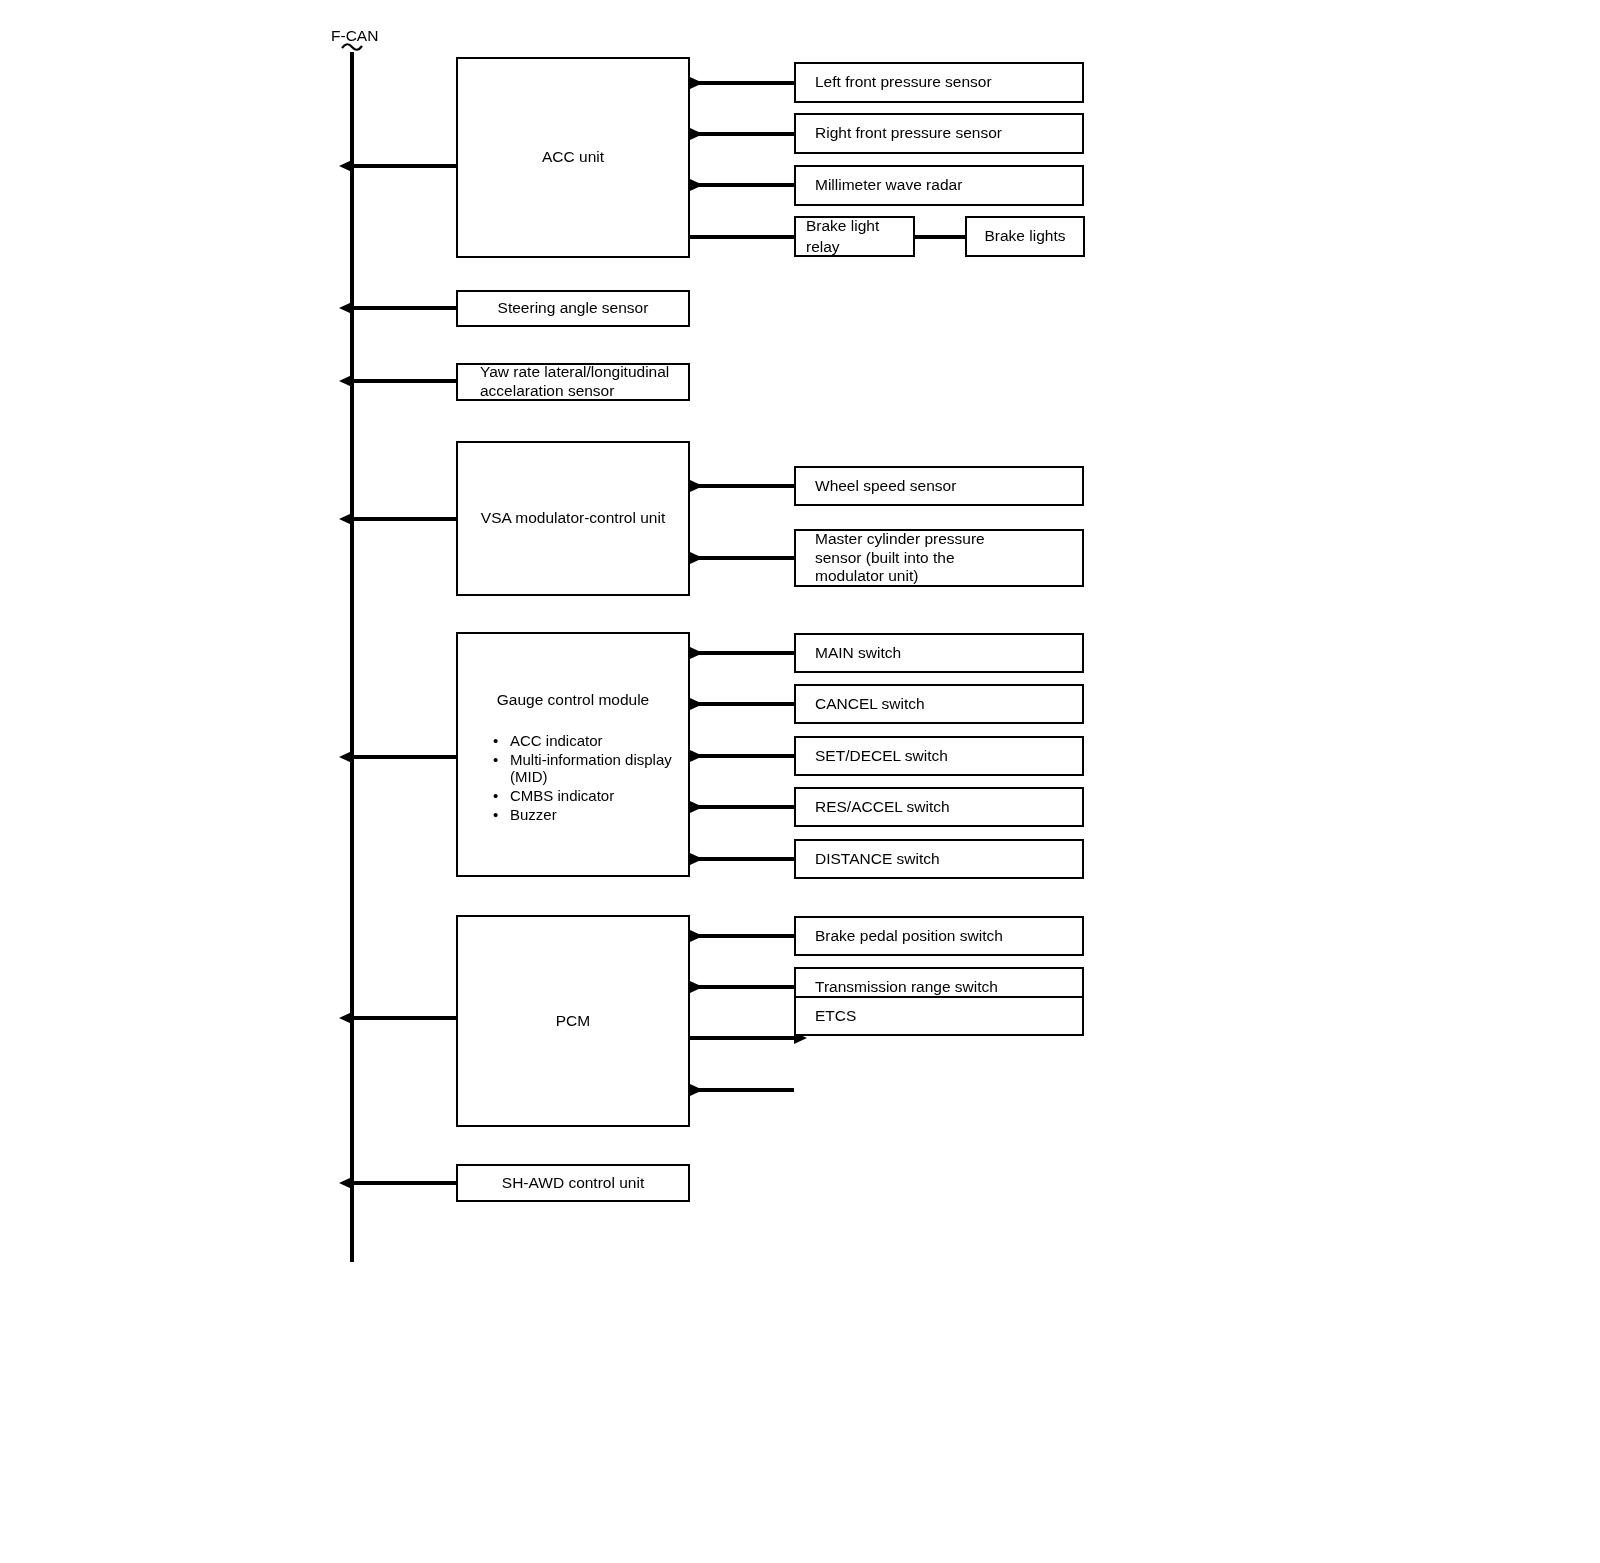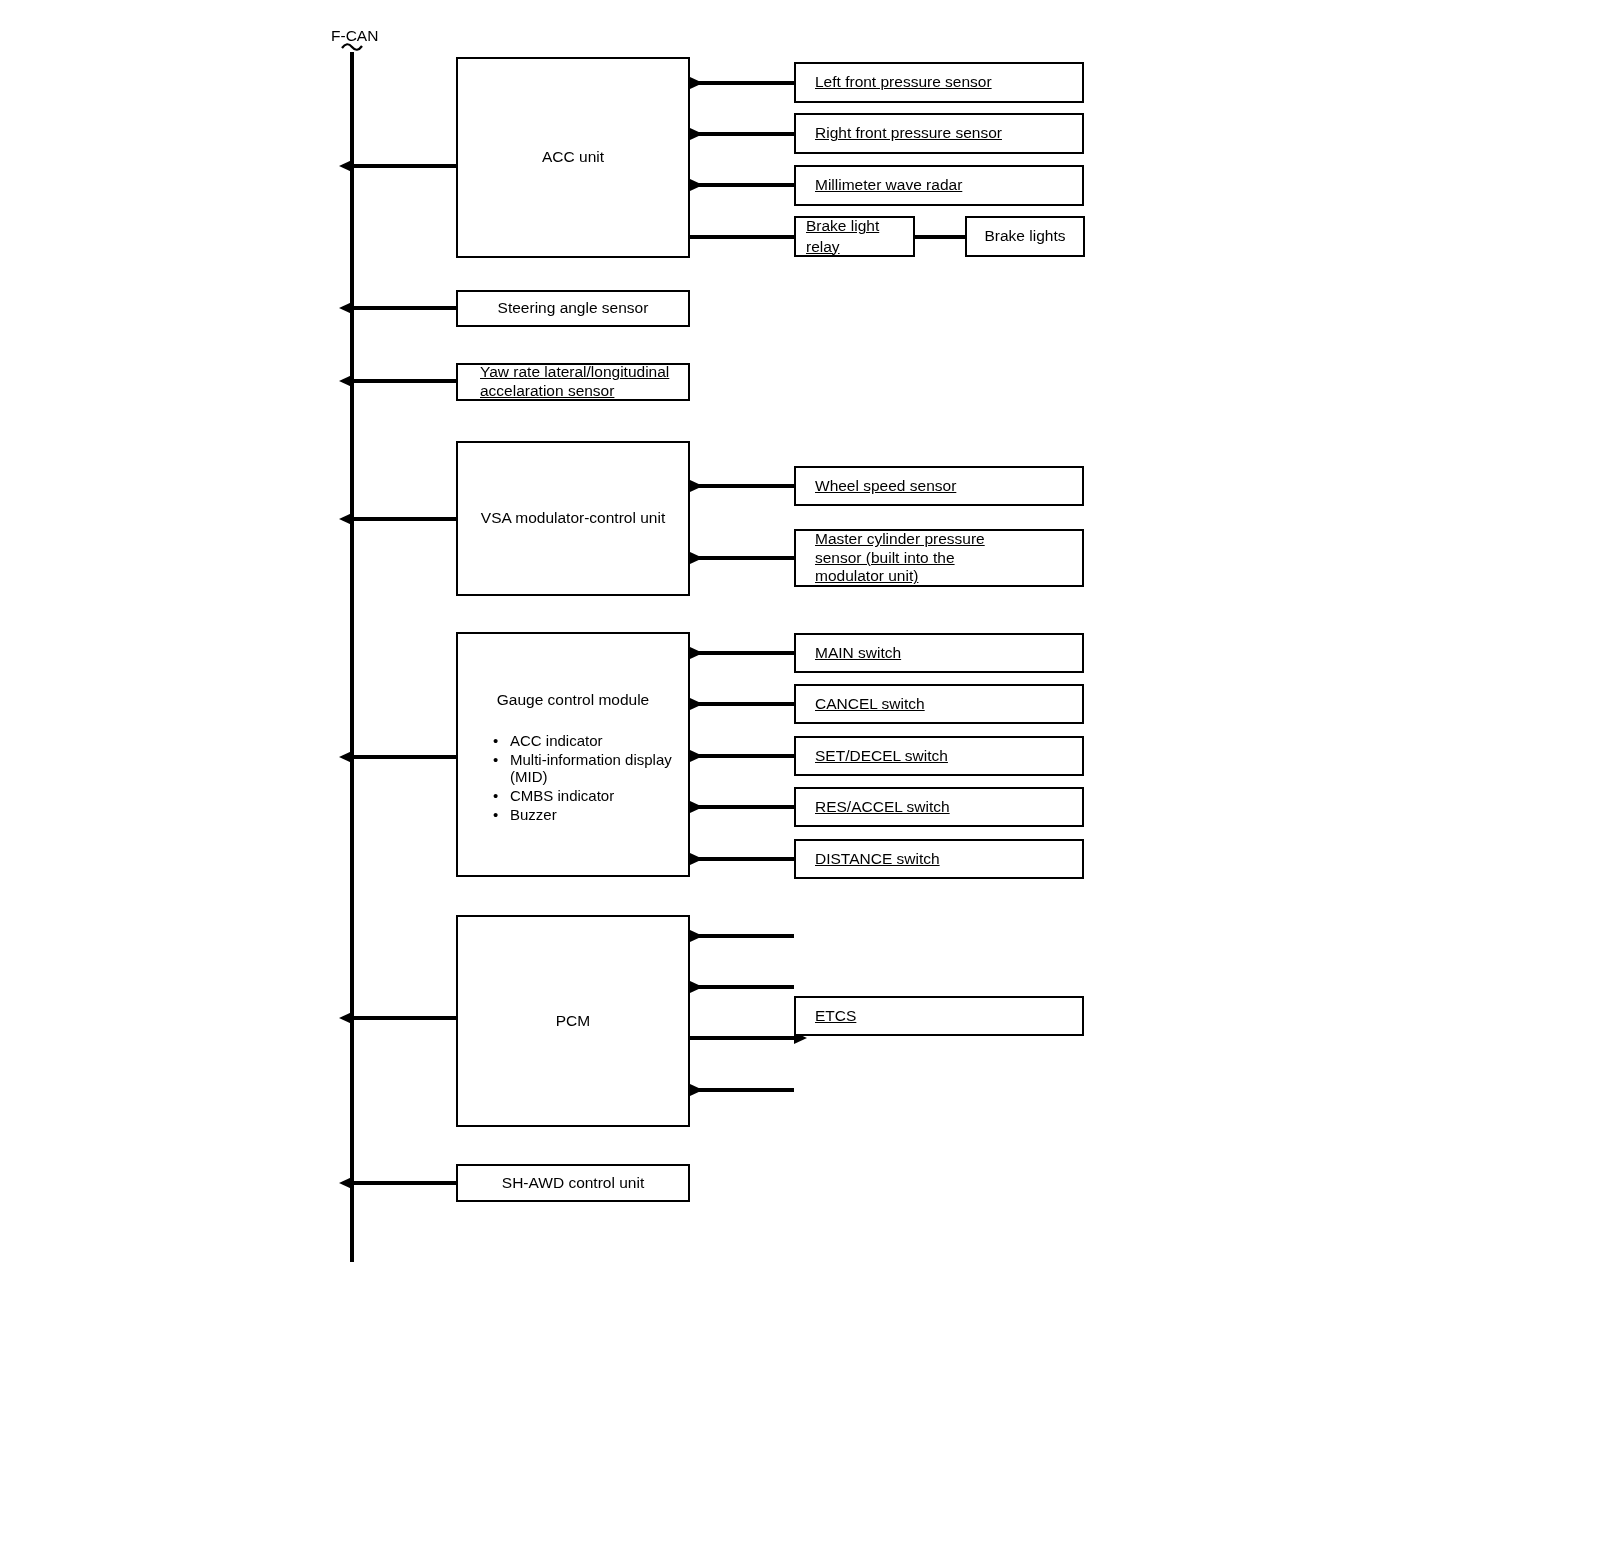--- a/index.html
+++ b/index.html
@@ -39,21 +39,20 @@
   }
   .node.center {
     align-items: center;
     text-align: center;
   }
   .node.left {
     align-items: flex-start;
     text-align: left;
     padding-left: 19px;
     padding-right: 8px;
-    text-decoration: underline;
   }
   .node-label {
     white-space: pre-line;
     display: block;
   }
   .bus-label {
     position: absolute;
     font-size: 15.5px;
     color: #000000;
     white-space: nowrap;
@@ -263,20 +262,26 @@
     <span class="node-label">RES/ACCEL switch</span>
   </div>
   <div class="node left" style="left:794px; top:839px; width:290px; height:40px;">
     <span class="node-label">DISTANCE switch</span>
   </div>
 
   <div class="node center" style="left:456px; top:915px; width:234px; height:212px;">
     <span class="node-label">PCM</span>
   </div>
 
+  <div class="node left" style="left:794px; top:916px; width:290px; height:40px;">
+    <span class="node-label">Brake pedal position switch</span>
+  </div>
+  <div class="node left" style="left:794px; top:967px; width:290px; height:40px;">
+    <span class="node-label">Transmission range switch</span>
+  </div>
   <div class="node left" style="left:794px; top:996px; width:290px; height:40px;">
     <span class="node-label">ETCS</span>
   </div>
 
   <div class="node center" style="left:456px; top:1164px; width:234px; height:38px;">
     <span class="node-label">SH-AWD control unit</span>
   </div>
 
 </div>
 

